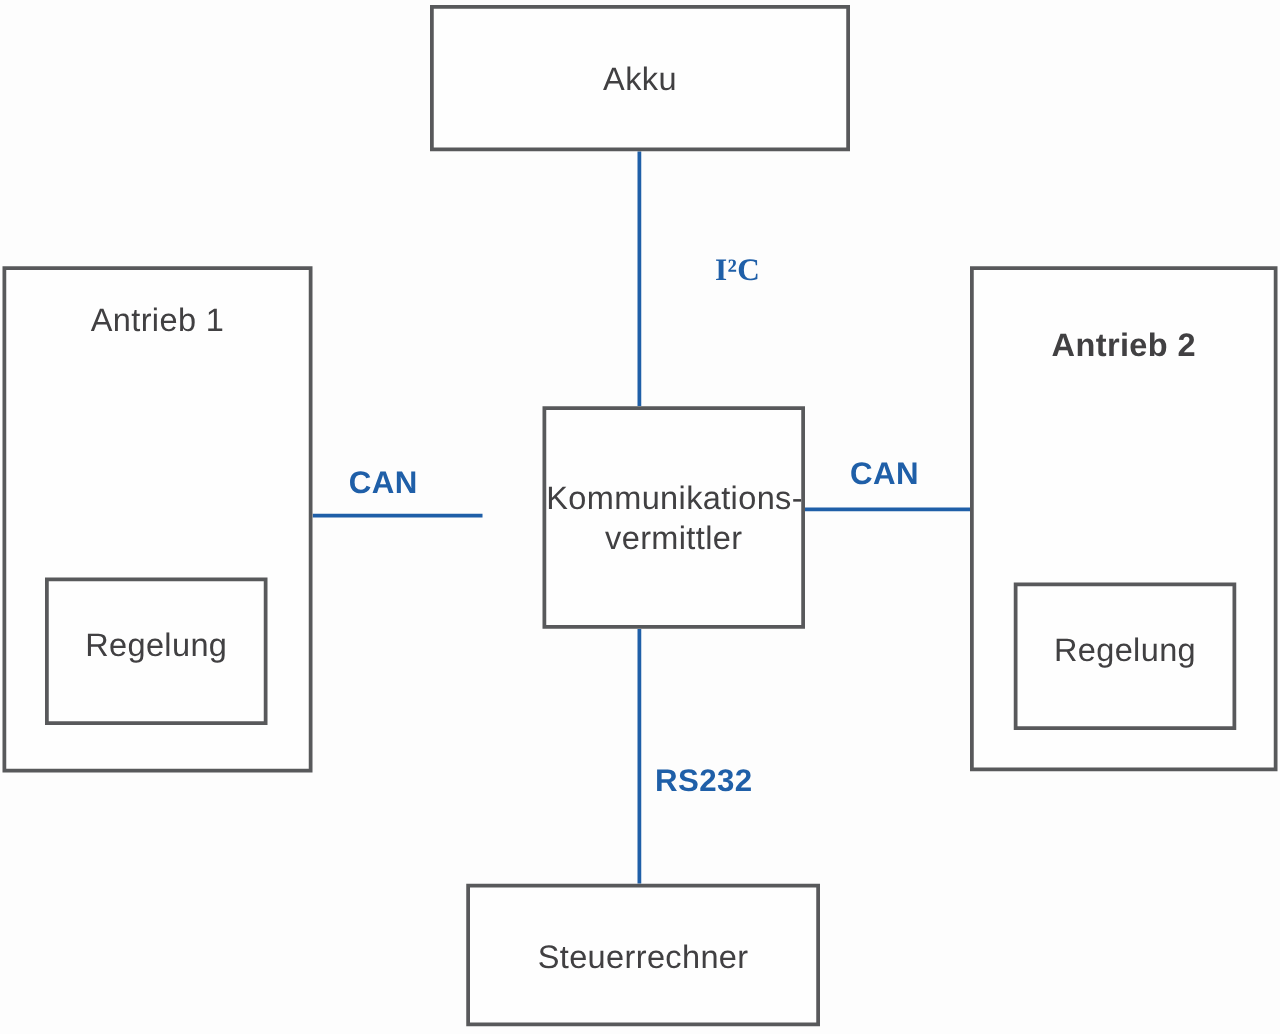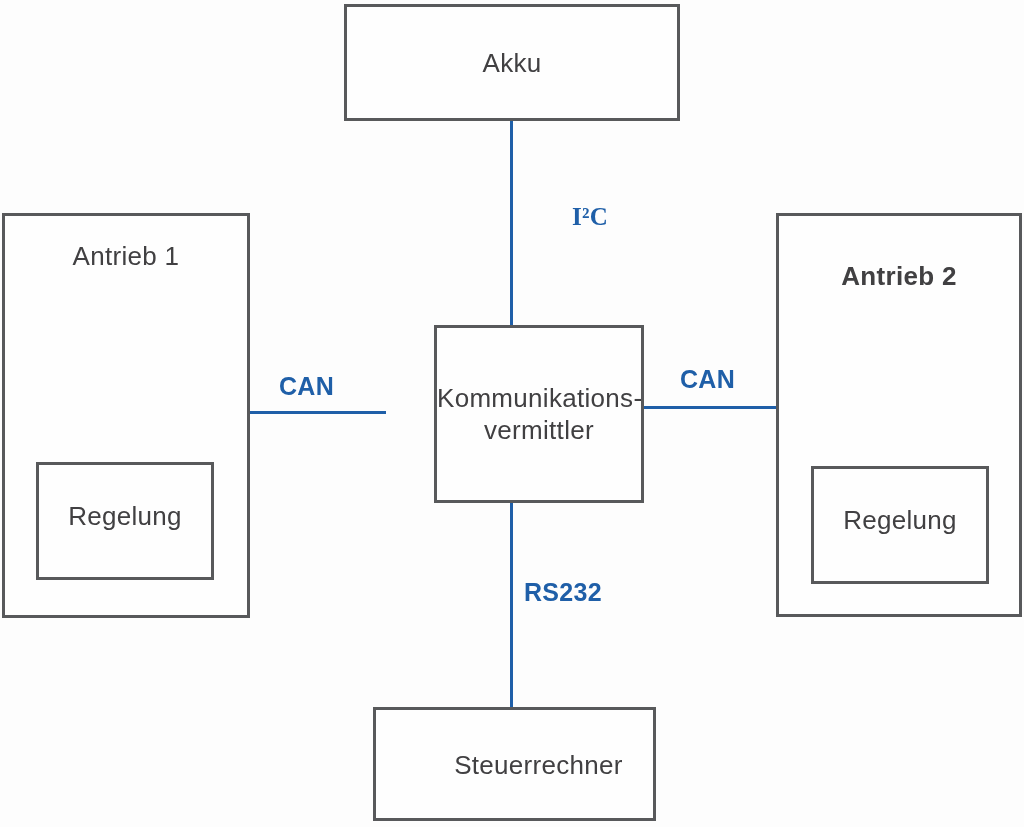--- a/index.html
+++ b/index.html
@@ -39,21 +39,21 @@
   
   .node-regelung1     { left: 36px;  top: 462px; width: 178px; height: 118px; }
   .node-regelung2     { left: 811px; top: 466px; width: 178px; height: 118px; }
 
   
   .node-akku .box-label          { margin-top: 41px; }
   .node-antrieb1 .box-label      { margin-top: 25px; }
   .node-antrieb2 .box-label      { margin-top: 45px; font-weight: bold; }
   .node-regelung1 .box-label,
   .node-regelung2 .box-label     { margin-top: 36px; }
-  .node-steuerrechner .box-label { margin-top: 40px; padding-left: 24px; }
+  .node-steuerrechner .box-label { margin-top: 40px; }
   .node-vermittler .box-label    { margin-top: 54px; line-height: 32px; }
 
   
   .connector {
     position: absolute;
     background: #1f5fa8;
   }
   .line-i2c       { left: 510px; top: 121px; width: 3px;   height: 204px; }
   .line-rs232     { left: 510px; top: 503px; width: 3px;   height: 204px; }
   .line-can-left  { left: 250px; top: 411px; width: 136px; height: 3px; }
@@ -64,21 +64,21 @@
     position: absolute;
     color: #1f5fa8;
     font-size: 25px;
     font-weight: 600;
     letter-spacing: 0.3px;
     white-space: nowrap;
   }
   .label-i2c       { left: 572px; top: 203px; font-family: Liberation Serif, serif; }
   .label-can-left  { left: 279px; top: 372px; }
   .label-can-right { left: 680px; top: 365px; }
-  .label-rs232     { left: 524px; top: 578px; }
+  .label-rs232     { left: 524px; top: 611px; }
 </style>
 </head>
 <body>
 
 <div class="canvas">
 
   <div class="connector line-i2c"></div>
   <div class="connector line-rs232"></div>
   <div class="connector line-can-left"></div>
   <div class="connector line-can-right"></div>

